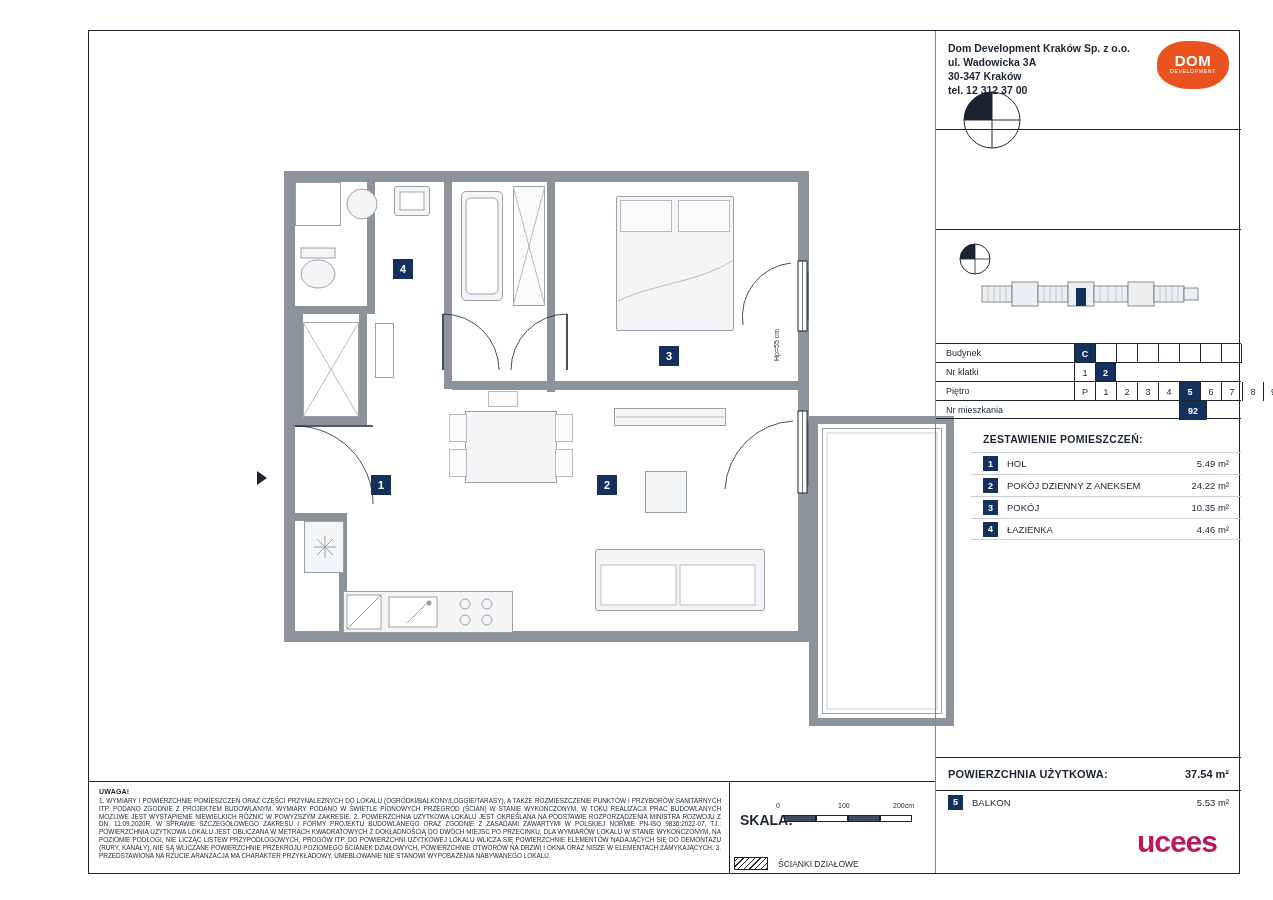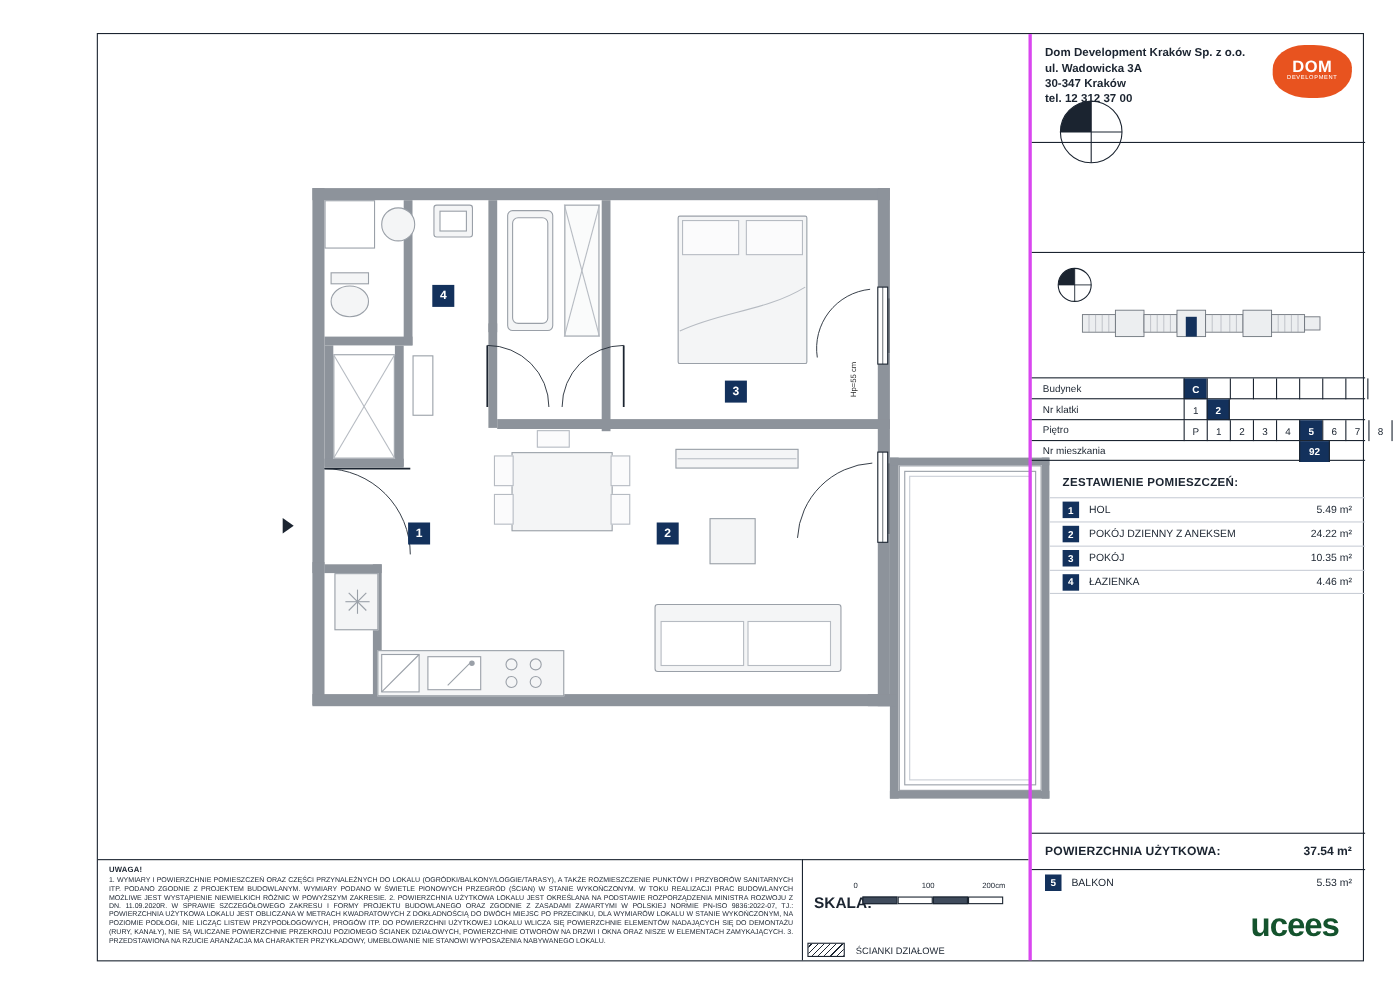--- a/index.html
+++ b/index.html
@@ -14,21 +14,21 @@
   }
   .sheet { position:absolute; inset:0; }
   .frame {
     position:absolute; left:88px; top:30px; width:1152px; height:844px;
     border:1px solid #1b2430;
   }
 
   
   .rpanel {
     position:absolute; left:846px; top:0; width:306px; height:842px;
-    border-left:3px solid #d946ef;
+    border-left:1px solid #d946ef;
   }
   .addr {
     position:absolute; left:12px; top:10px; width:210px;
     font-size:10.5px; line-height:14px; font-weight:bold; color:#1b2430;
   }
   .dom-logo {
     position:absolute; right:12px; top:10px; width:72px; height:48px;
   }
   .dom-logo .blob {
     position:absolute; inset:0;
@@ -69,21 +69,21 @@
   .cells { position:absolute; left:138px; top:0; height:19px; display:flex; }
   .cell {
     width:21px; height:19px; border-left:1px solid #1b2430;
     display:flex; align-items:center; justify-content:center;
     font-size:9px;
   }
   .cell.on { background:#13315c; color:#fff; font-weight:bold; }
   .cell.last { border-right:1px solid #1b2430; }
 
   .zest {
-    position:absolute; left:16px; right:0; top:392px;
+    position:absolute; left:2px; right:0; top:392px;padding-left:33px;
   }
   .zest-title {
     font-size:10.5px; font-weight:bold; letter-spacing:0.3px;
     padding:10px 0 7px 12px;
   }
   .room-row {
     position:relative; height:22px; border-top:1px solid #c9ced6;
     display:flex; align-items:center; padding:0 12px 0 12px;
   }
   .room-row .no {
@@ -141,21 +141,21 @@
     position:absolute; left:645px; top:826px; display:flex; align-items:center; gap:10px;
   }
   .hatch {
     width:34px; height:13px; border:1px solid #1b2430;
     background:repeating-linear-gradient(-45deg,#1b2430 0 0.8px,#fff 0.8px 4px);
   }
   .legend-txt { font-size:8.5px; }
 
   .ucees {
     position:absolute; right:22px; bottom:14px;
-    font-size:30px; font-weight:bold; letter-spacing:-1px; color:#14532d;
+    font-size:30px; font-weight:bold; letter-spacing:-1px; color:#be185d;
     font-family:"Liberation Sans", sans-serif;
   }
 
   
   .plan { position:absolute; left:0; top:0; width:846px; height:750px; }
   .compass { position:absolute; left:872px; top:58px; width:62px; height:62px; }
 
   .w { position:absolute; background:#8d939b; }
   .w-dark { position:absolute; background:#6d737b; }
   .bal-fill { position:absolute; background:#ffffff; border:1px solid #8d939b; }

